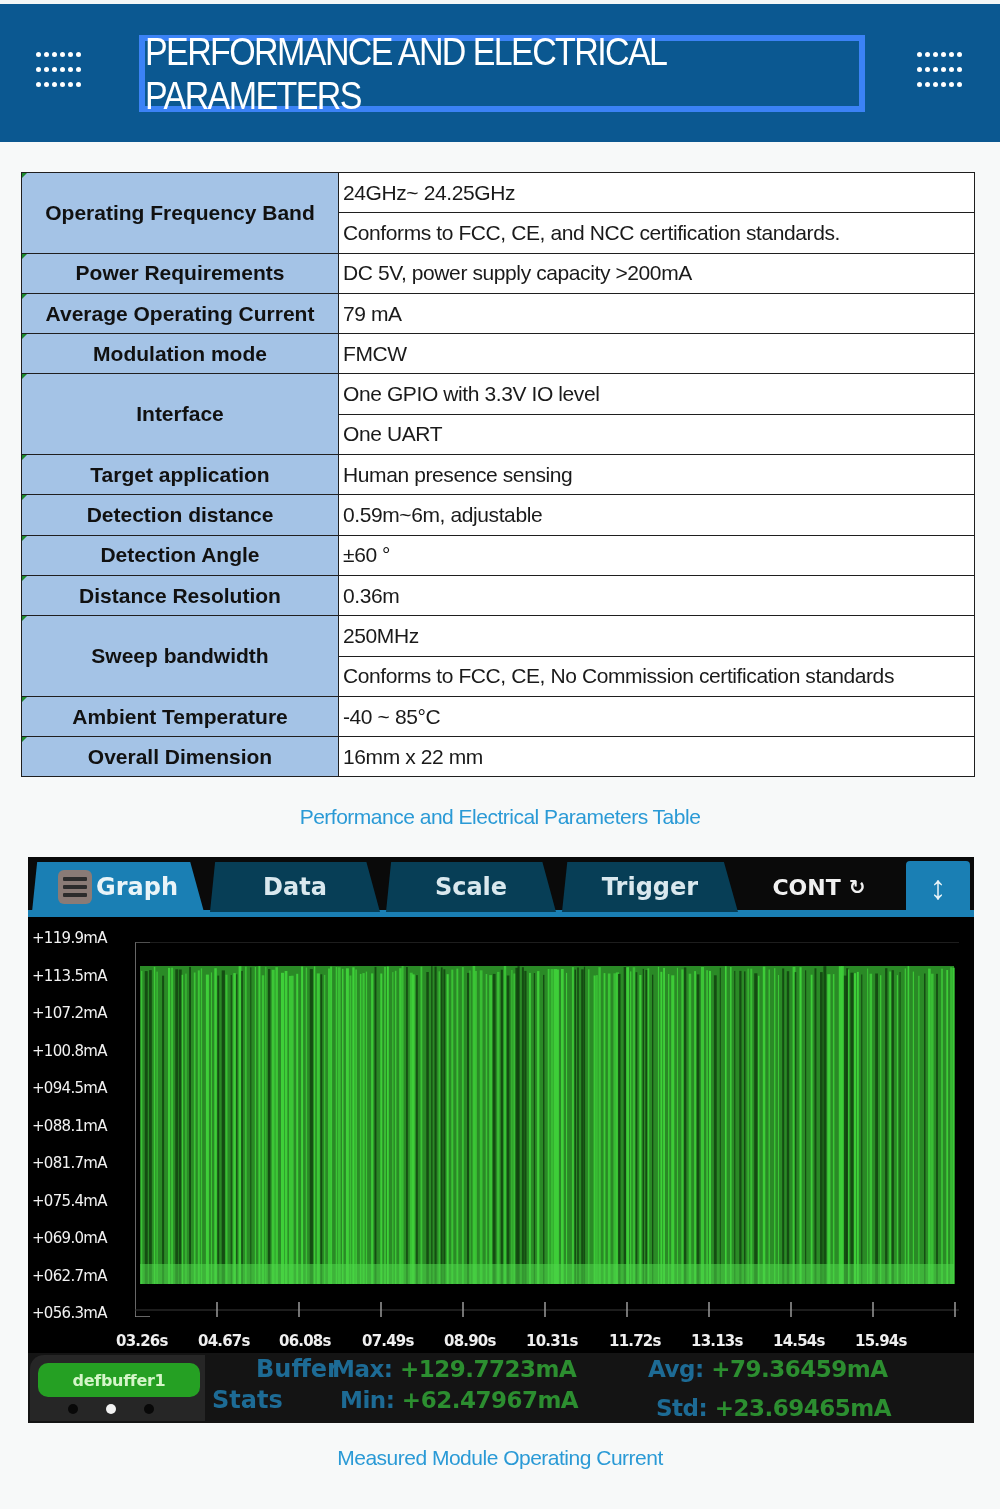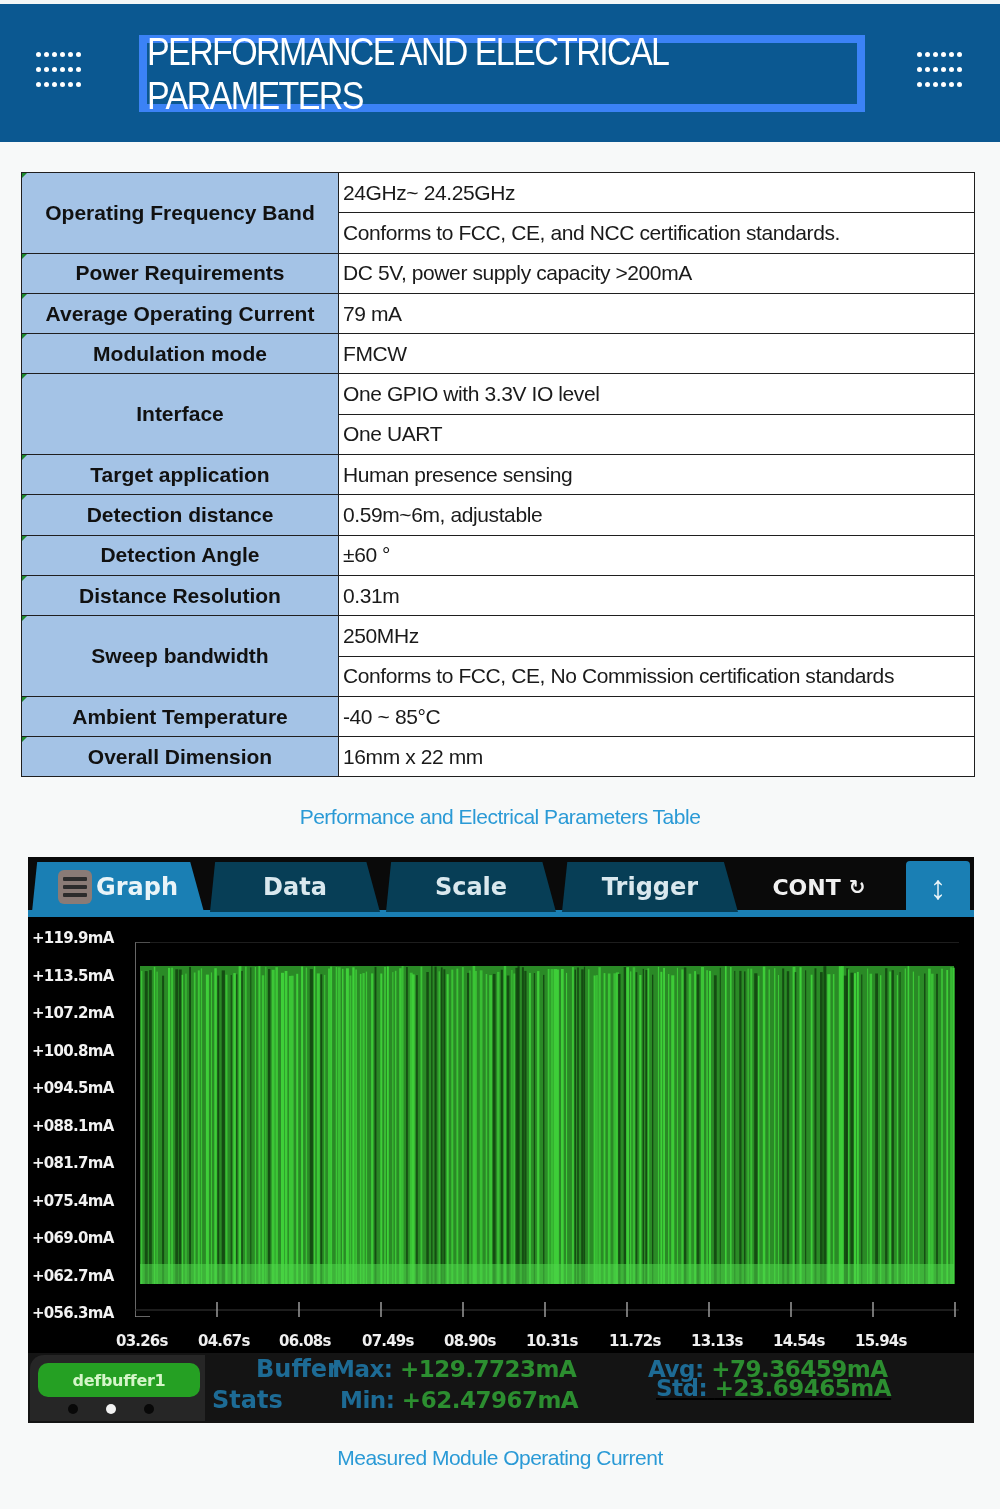--- a/index.html
+++ b/index.html
@@ -2,21 +2,21 @@
 <html><head>
 <meta charset="utf-8">
 <style>
   * { box-sizing: border-box; margin: 0; padding: 0; }
   html, body { width: 1000px; height: 1509px; background: #f7f9f9; overflow: hidden; }
   body { font-family: "Liberation Sans", sans-serif; position: relative; }
 
   
   .banner { position: absolute; left: 0; top: 0; width: 1000px; height: 142px; background: #0b5891; }
   .banner-top { position: absolute; left:0; top:0; width:1000px; height:4px; background:#f3f6f7; }
-  .title-box { position: absolute; left: 139px; top: 35px; width: 726px; height: 77px; border: 8px solid #3b82f6;
+  .title-box { position: absolute; left: 139px; top: 35px; width: 726px; height: 77px; border: 6px solid #3b82f6;
     display: flex; align-items: center; justify-content: flex-start; }
   .title-box span { color: #ffffff; font-family: "Liberation Sans", sans-serif; font-size: 34px; letter-spacing: -1.6px; font-weight: 400; transform: scaleY(1.12); }
   .dots { position: absolute; top: 52px; width: 50px; }
   .dots .row { display: flex; gap: 3px; margin-bottom: 10px; }
   .dots .row i { display:block; width:5px; height:5px; border-radius:50%; background:#ffffff; }
 
   
   .spec-table { position: absolute; left: 21px; top: 172px; width: 954px; border-collapse: collapse; }
   .spec-table td { border: 1.5px solid #1f1f1f; height: 40.3px; font-size: 21px; color: #1a1a1a; }
   .spec-table td.label { width: 317px; background: #a4c3e6; text-align: center; font-weight: bold; font-size: 21px; color:#111; position: relative; }
@@ -31,21 +31,21 @@
   .tabbar-strip { position: absolute; left: 0; top: 53px; width: 946px; height: 7px; background: #1a7fb4; }
   .tab { position: absolute; top: 5px; height: 50px; background: #073e56; color: #d9e8ee; font-family: "DejaVu Sans", sans-serif; font-weight: bold; font-size: 24px;
          display:flex; align-items:center; justify-content:center; clip-path: polygon(3% 0, 92% 0, 100% 100%, 0 100%); }
   .tab.active { background: #1a7fb4; color:#e9f4f8; }
   .tab.cont { background: transparent; color:#f0f0f0; font-size: 22px; }
   .tab-menu-icon { width: 34px; height: 34px; background: #8a7b76; border-radius: 6px; margin-right: 4px; display:flex; flex-direction:column; justify-content:center; gap:4px; padding: 0 5px; }
   .tab-menu-icon i { display:block; height:4px; background:#2c2c2c; border-radius:1px; }
   .scroll-btn { position:absolute; right: 4px; top: 4px; width: 64px; height: 52px; background:#1a7fb4; display:flex; align-items:center; justify-content:center; color:#e9f4f8; font-size: 34px; border-radius: 4px 4px 0 0;}
 
   .ylabels { position: absolute; left: 4px; top: 72px; width: 100px; }
-  .ylabel { position: absolute; left: 0; color: #f2f2f2; font-family: "DejaVu Sans", sans-serif; font-weight: bold; font-size: 15px; letter-spacing: -0.7px; }
+  .ylabel { position: absolute; left: 0; color: #f2f2f2; font-family: "DejaVu Sans", sans-serif; font-weight: normal; font-size: 15px; letter-spacing: -0.7px; }
 
   .plot { position: absolute; left: 107px; top: 85px; width: 824px; height: 375px; }
   .xlabels { position:absolute; left: 0; top: 475px; width: 946px; }
   .xlabel { position:absolute; color:#efefef; font-family:"DejaVu Sans", sans-serif; font-weight:bold; font-size:15px; letter-spacing:-0.8px; }
 
   .statsbar { position: absolute; left: 0; top: 496px; width: 946px; height: 70px; background: #141414; }
   .buffer-panel { position:absolute; left: 2px; top: 2px; width: 175px; height: 66px; background:#262626; border-radius: 14px 0 0 0; }
   .buffer-btn { position:absolute; left: 8px; top: 8px; width: 162px; height: 34px; background:#25a023; border-radius: 10px; color:#d5f5c9; font-family:"DejaVu Sans", sans-serif; font-weight:bold; font-size:16px; display:flex; align-items:center; justify-content:center; letter-spacing:-0.3px; }
   .page-dots { position:absolute; left: 38px; top: 49px; display:flex; gap: 28px; }
   .page-dots i { width: 10px; height: 10px; border-radius: 50%; background:#080808; display:block; }
@@ -152,21 +152,21 @@
     <tr>
       <td class="label">Detection distance</td>
       <td class="value">0.59m~6m, adjustable</td>
     </tr>
     <tr>
       <td class="label">Detection Angle</td>
       <td class="value">±60 °</td>
     </tr>
     <tr>
       <td class="label">Distance Resolution</td>
-      <td class="value">0.31m</td>
+      <td class="value">0.36m</td>
     </tr>
     <tr>
       <td class="label" rowspan="2">Sweep bandwidth</td>
       <td class="value">250MHz</td>
     </tr>
     <tr>
       <td class="value">Conforms to FCC, CE, No Commission certification standards</td>
     </tr>
     <tr>
       <td class="label">Ambient Temperature</td>
@@ -485,20 +485,20 @@
       <span class="v">+129.7723mA</span>
     </div>
     <div class="stat" style="left:312px;top:34px;">
       <span class="k">Min:</span>
       <span class="v">+62.47967mA</span>
     </div>
     <div class="stat" style="left:620px;top:3px;">
       <span class="k">Avg:</span>
       <span class="v">+79.36459mA</span>
     </div>
-    <div class="stat" style="left:628px;top:22px;text-decoration:underline;">
+    <div class="stat" style="left:628px;top:42px;">
       <span class="k">Std:</span>
       <span class="v">+23.69465mA</span>
     </div>
   </div>
 </div>
 
 <div class="caption" style="top:1446px;">Measured Module Operating Current</div>
 
 </body></html>

